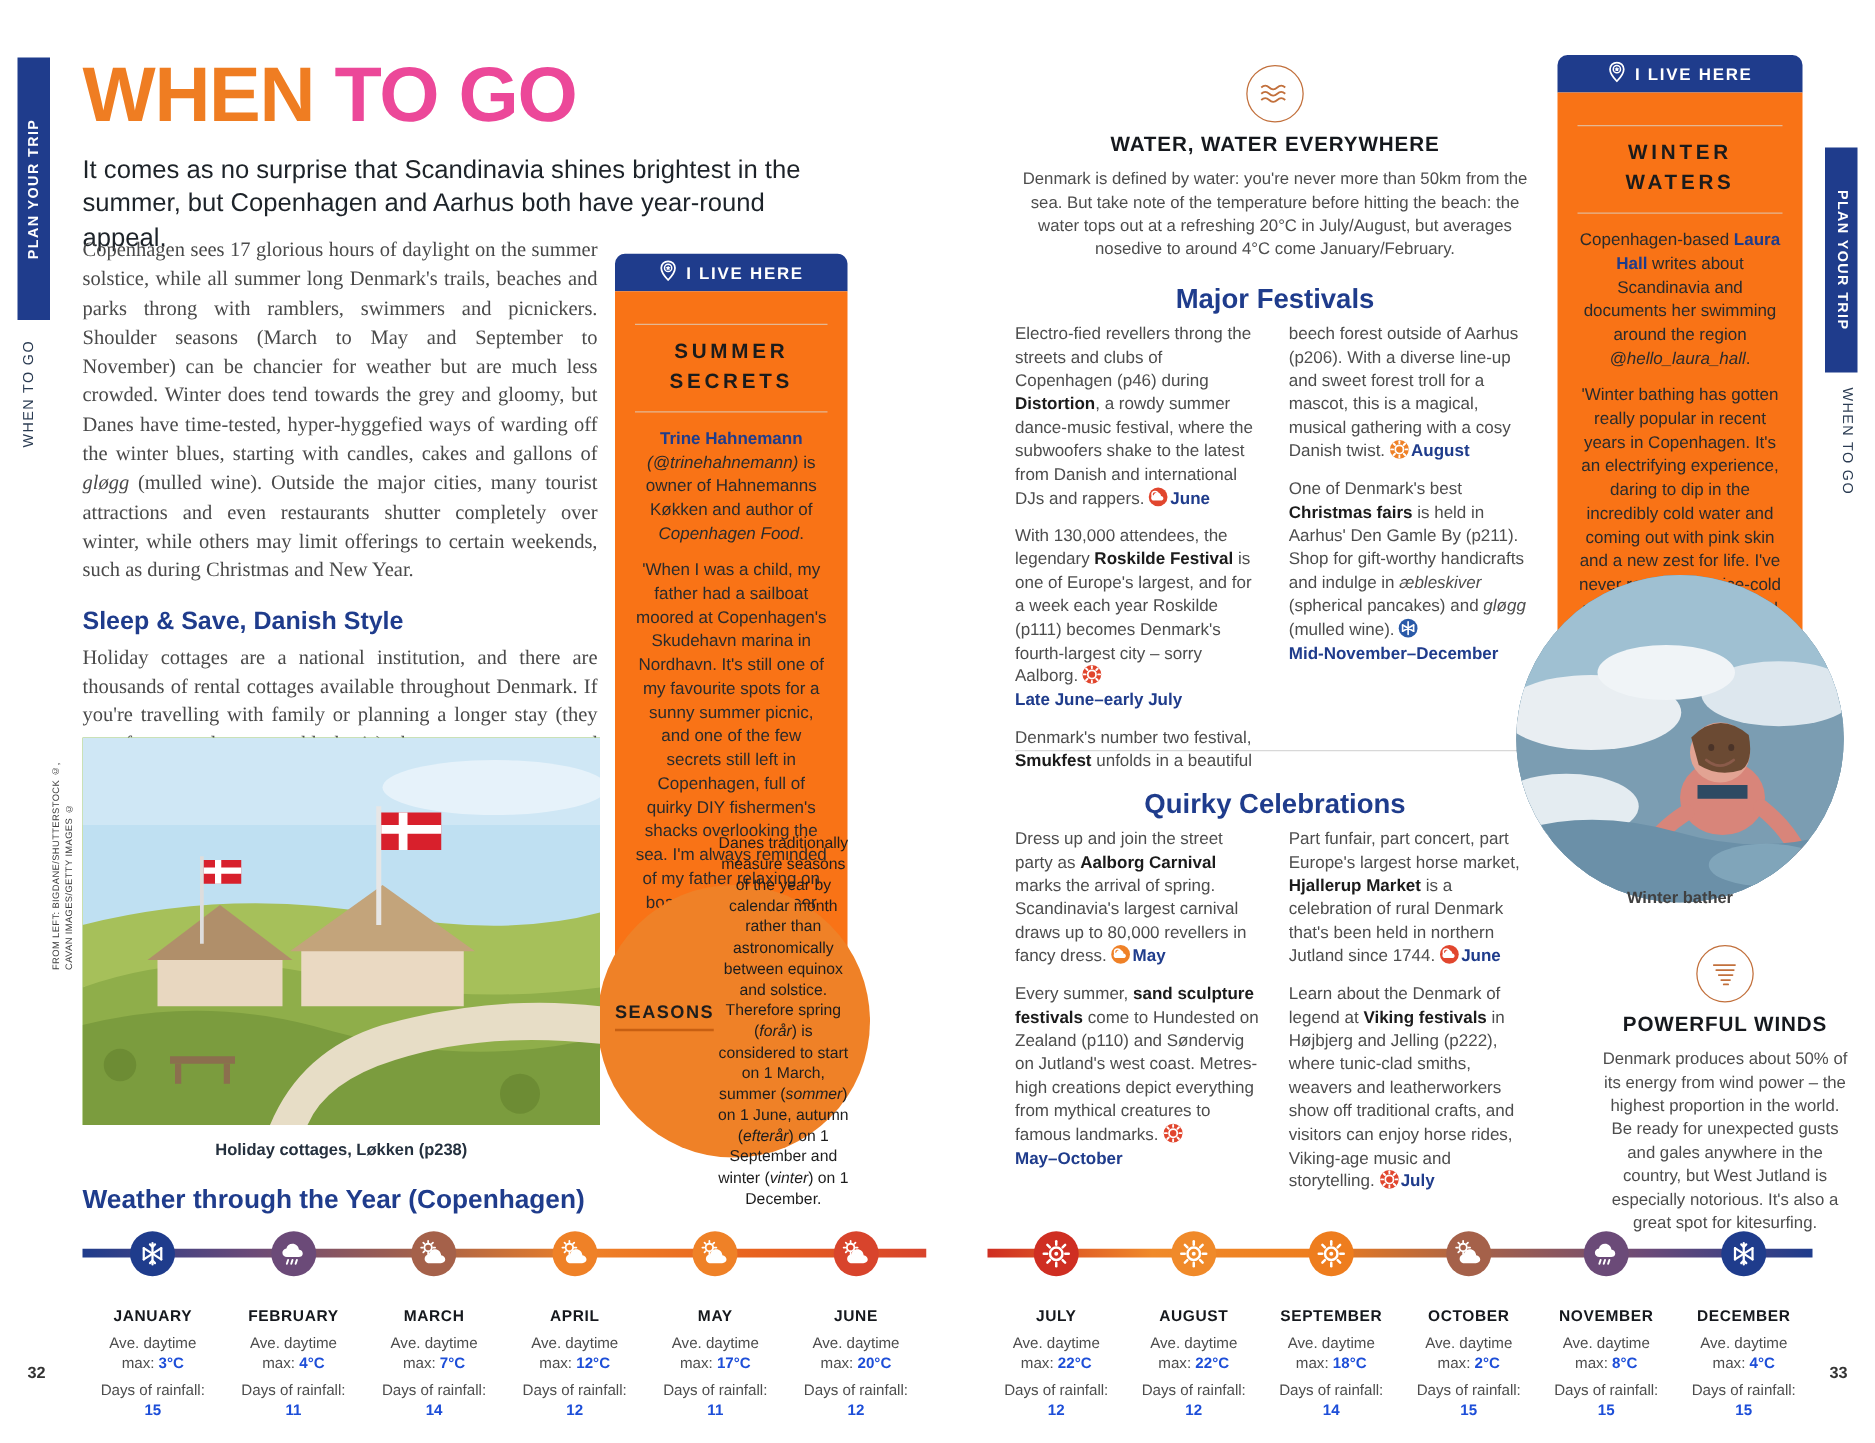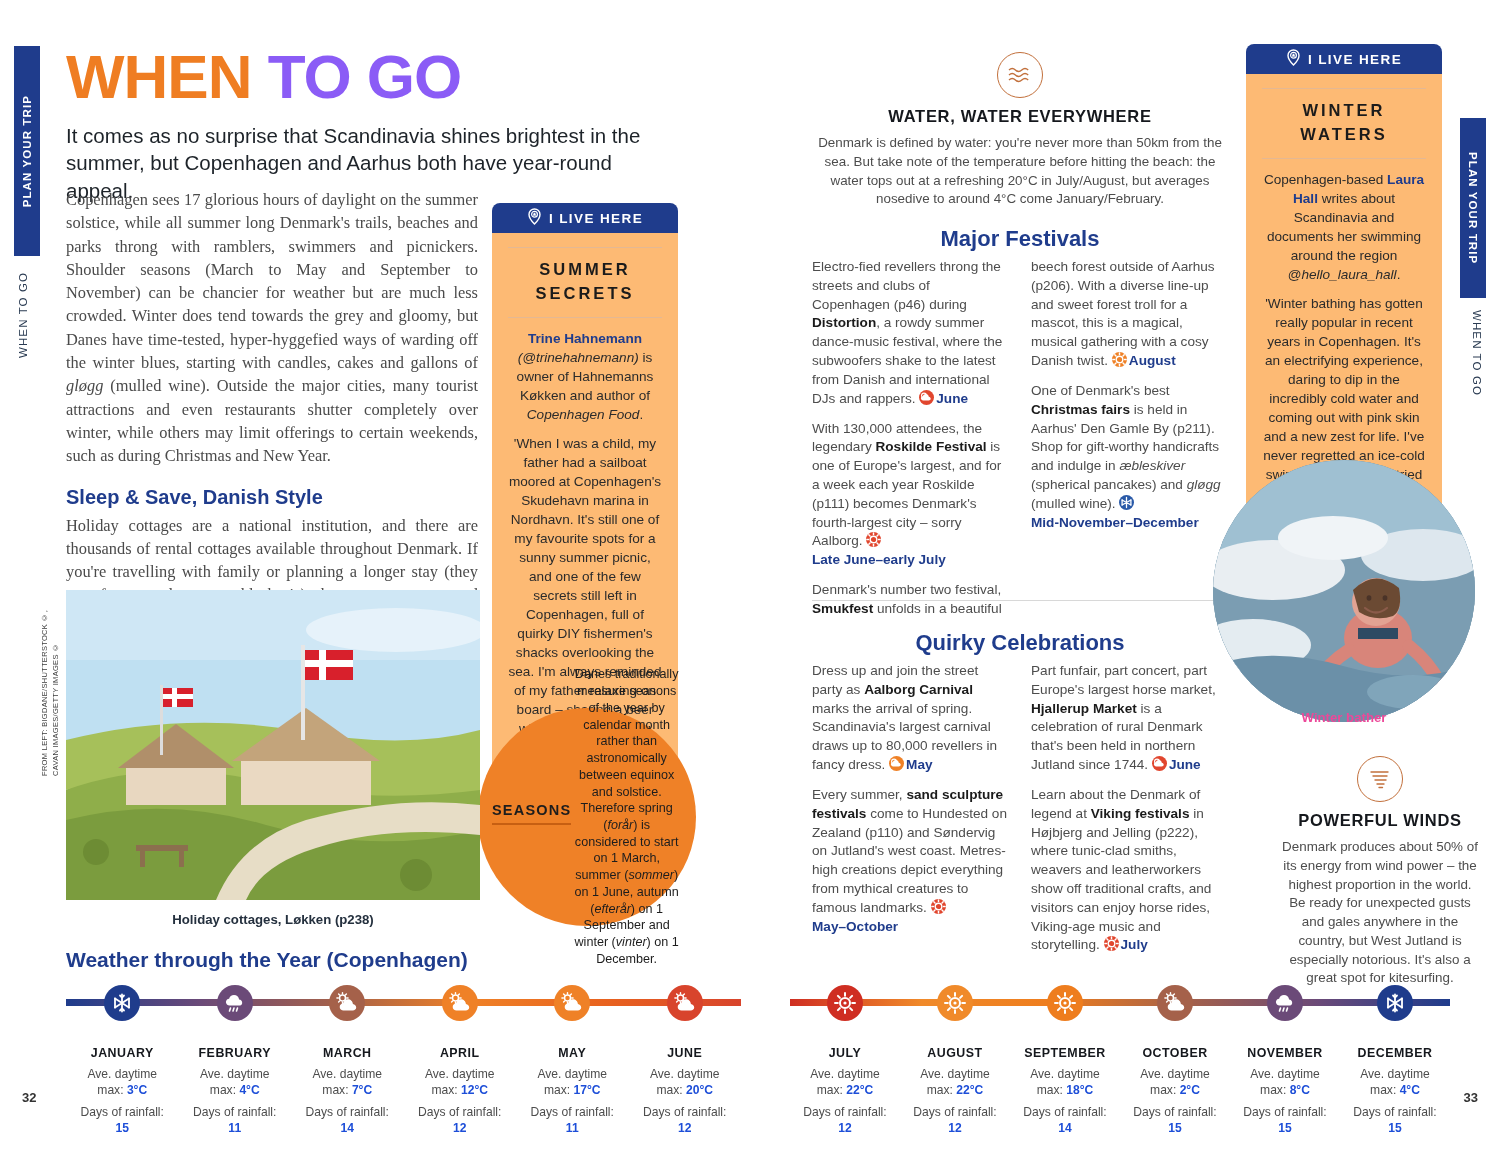--- a/index.html
+++ b/index.html
@@ -40,21 +40,21 @@
   .folio { position: absolute; font-size: 13px; color: #333; font-weight: 600; }
   .folio.l { left: 22px; top: 1090px; }
   .folio.r { right: 22px; top: 1090px; }
 
   
   .headline {
     position: absolute; left: 66px; top: 46px;
     font-size: 62px; font-weight: bold; letter-spacing: -1px; line-height: 1;
   }
   .headline .hl-orange { color: #ef7d22; }
-  .headline .hl-dark { color: #8b5cf6; }
+  .headline .hl-dark { color: #ec4899; }
   .standfirst {
     position: absolute; left: 66px; top: 122px; width: 580px;
     font-size: 20.5px; line-height: 1.34; color: #1d2329;
   }
 
   
   .serif-body {
     font-family: "Liberation Serif", serif;
     font-size: 16.4px; line-height: 1.42; color: #4a4a4a;
     text-align: justify;
@@ -67,21 +67,21 @@
   }
 
   
   .ilh { position: absolute; }
   .ilh-head {
     background: #1f3c8c; color: #fff; border-radius: 8px 8px 0 0;
     height: 30px; display: flex; align-items: center; justify-content: center;
     gap: 7px; font-size: 13.5px; font-weight: bold; letter-spacing: 1.4px;
   }
   .ilh-body {
-    background: #fdba74; padding: 14px 16px 16px;
+    background: #f97316; padding: 26px 16px 16px;
     text-align: center; color: #2b2b2b;
   }
   .ilh-title {
     font-size: 16.5px; font-weight: bold; letter-spacing: 3px;
     color: #1b1b1b; line-height: 1.45; padding: 10px 0 11px;
     border-top: 1px solid #e4b893; border-bottom: 1px solid #e4b893;
     margin-bottom: 11px;
   }
   .ilh-p { font-size: 13.6px; line-height: 1.40; margin-bottom: 10px; }
   .ilh-p:last-child { margin-bottom: 0; }
@@ -159,21 +159,21 @@
   .hr-thin { position: absolute; height: 1px; background: #d8d8d8; }
 
   
   .photo-bather {
     position: absolute; left: 1213px; top: 460px;
     width: 262px; height: 262px; border-radius: 50%;
     overflow: hidden; background: #5e7f96;
   }
   .bather-cap {
     position: absolute; left: 1246px; top: 710px; width: 196px;
-    text-align: center; font-size: 13.2px; color: #ec4899; font-weight: 600;
+    text-align: center; font-size: 13.2px; color: #404040; font-weight: 600;
   }
 
   
   .wx-title {
     position: absolute; left: 66px; top: 948px;
     font-size: 21px; font-weight: bold; color: #1f3c8c;
   }
   .wx-band { position: absolute; top: 985px; height: 150px; }
   #wx-left  { left: 66px; width: 675px; }
   #wx-right { left: 790px; width: 660px; }

